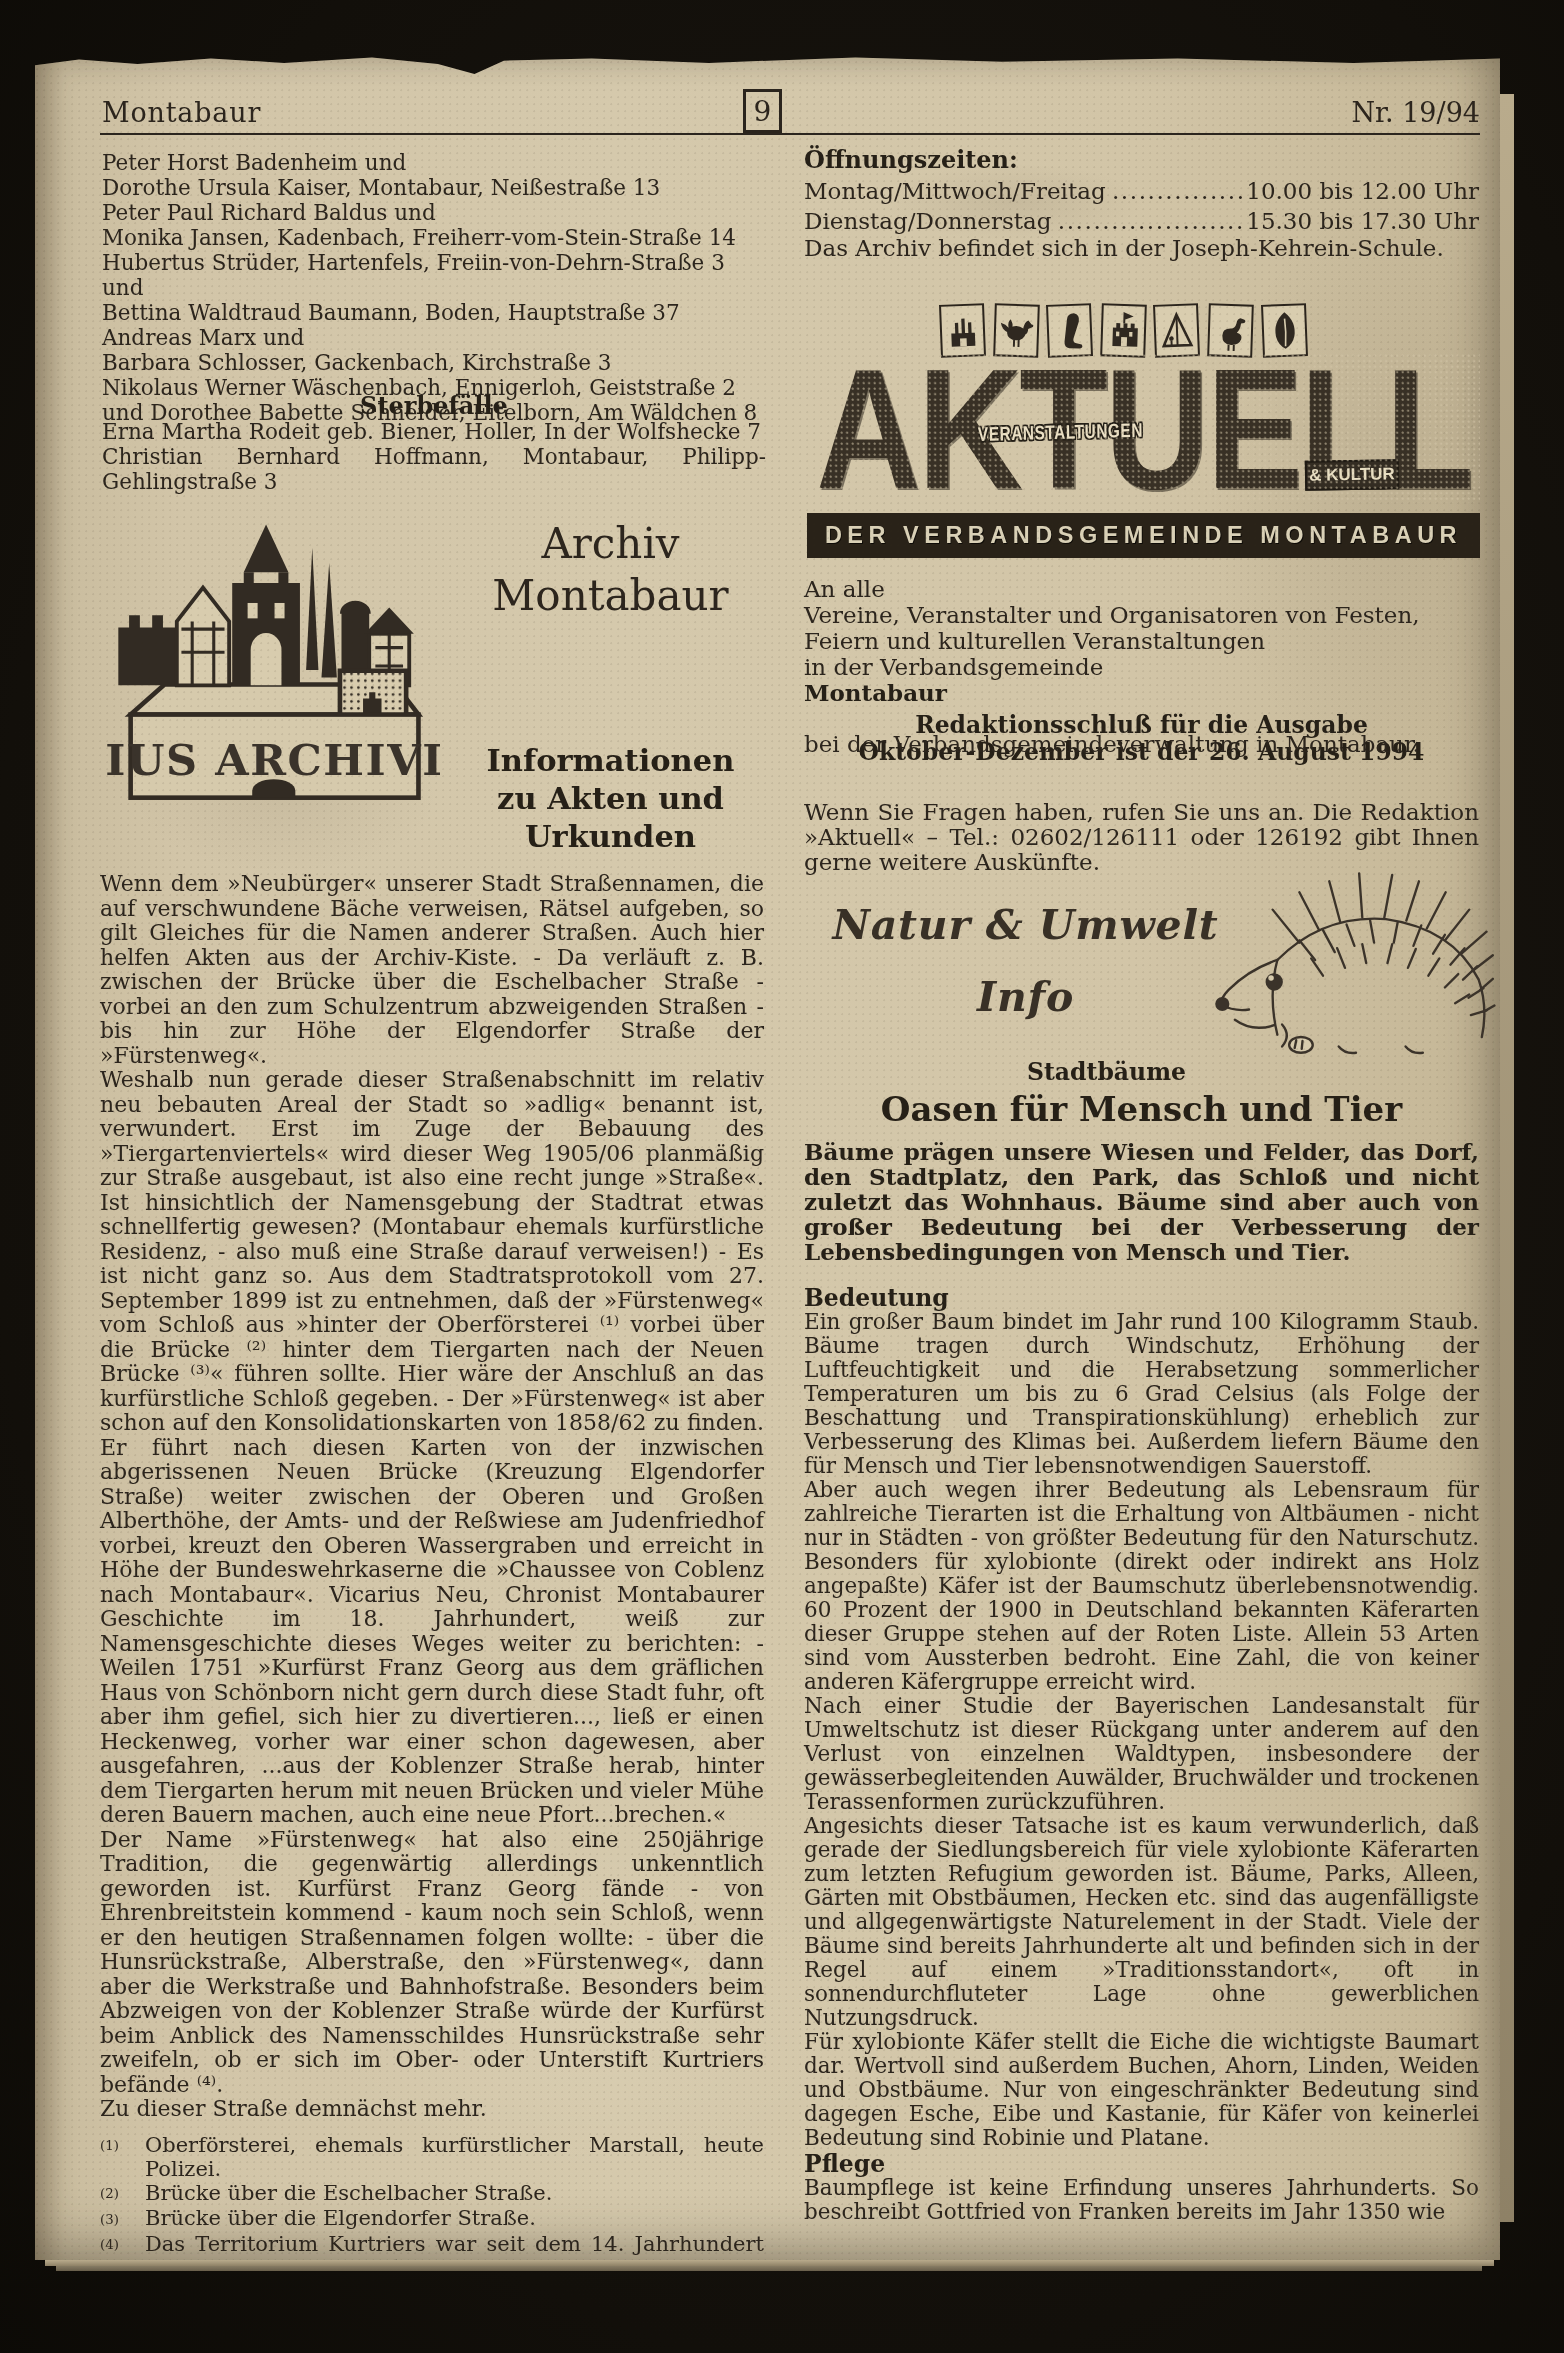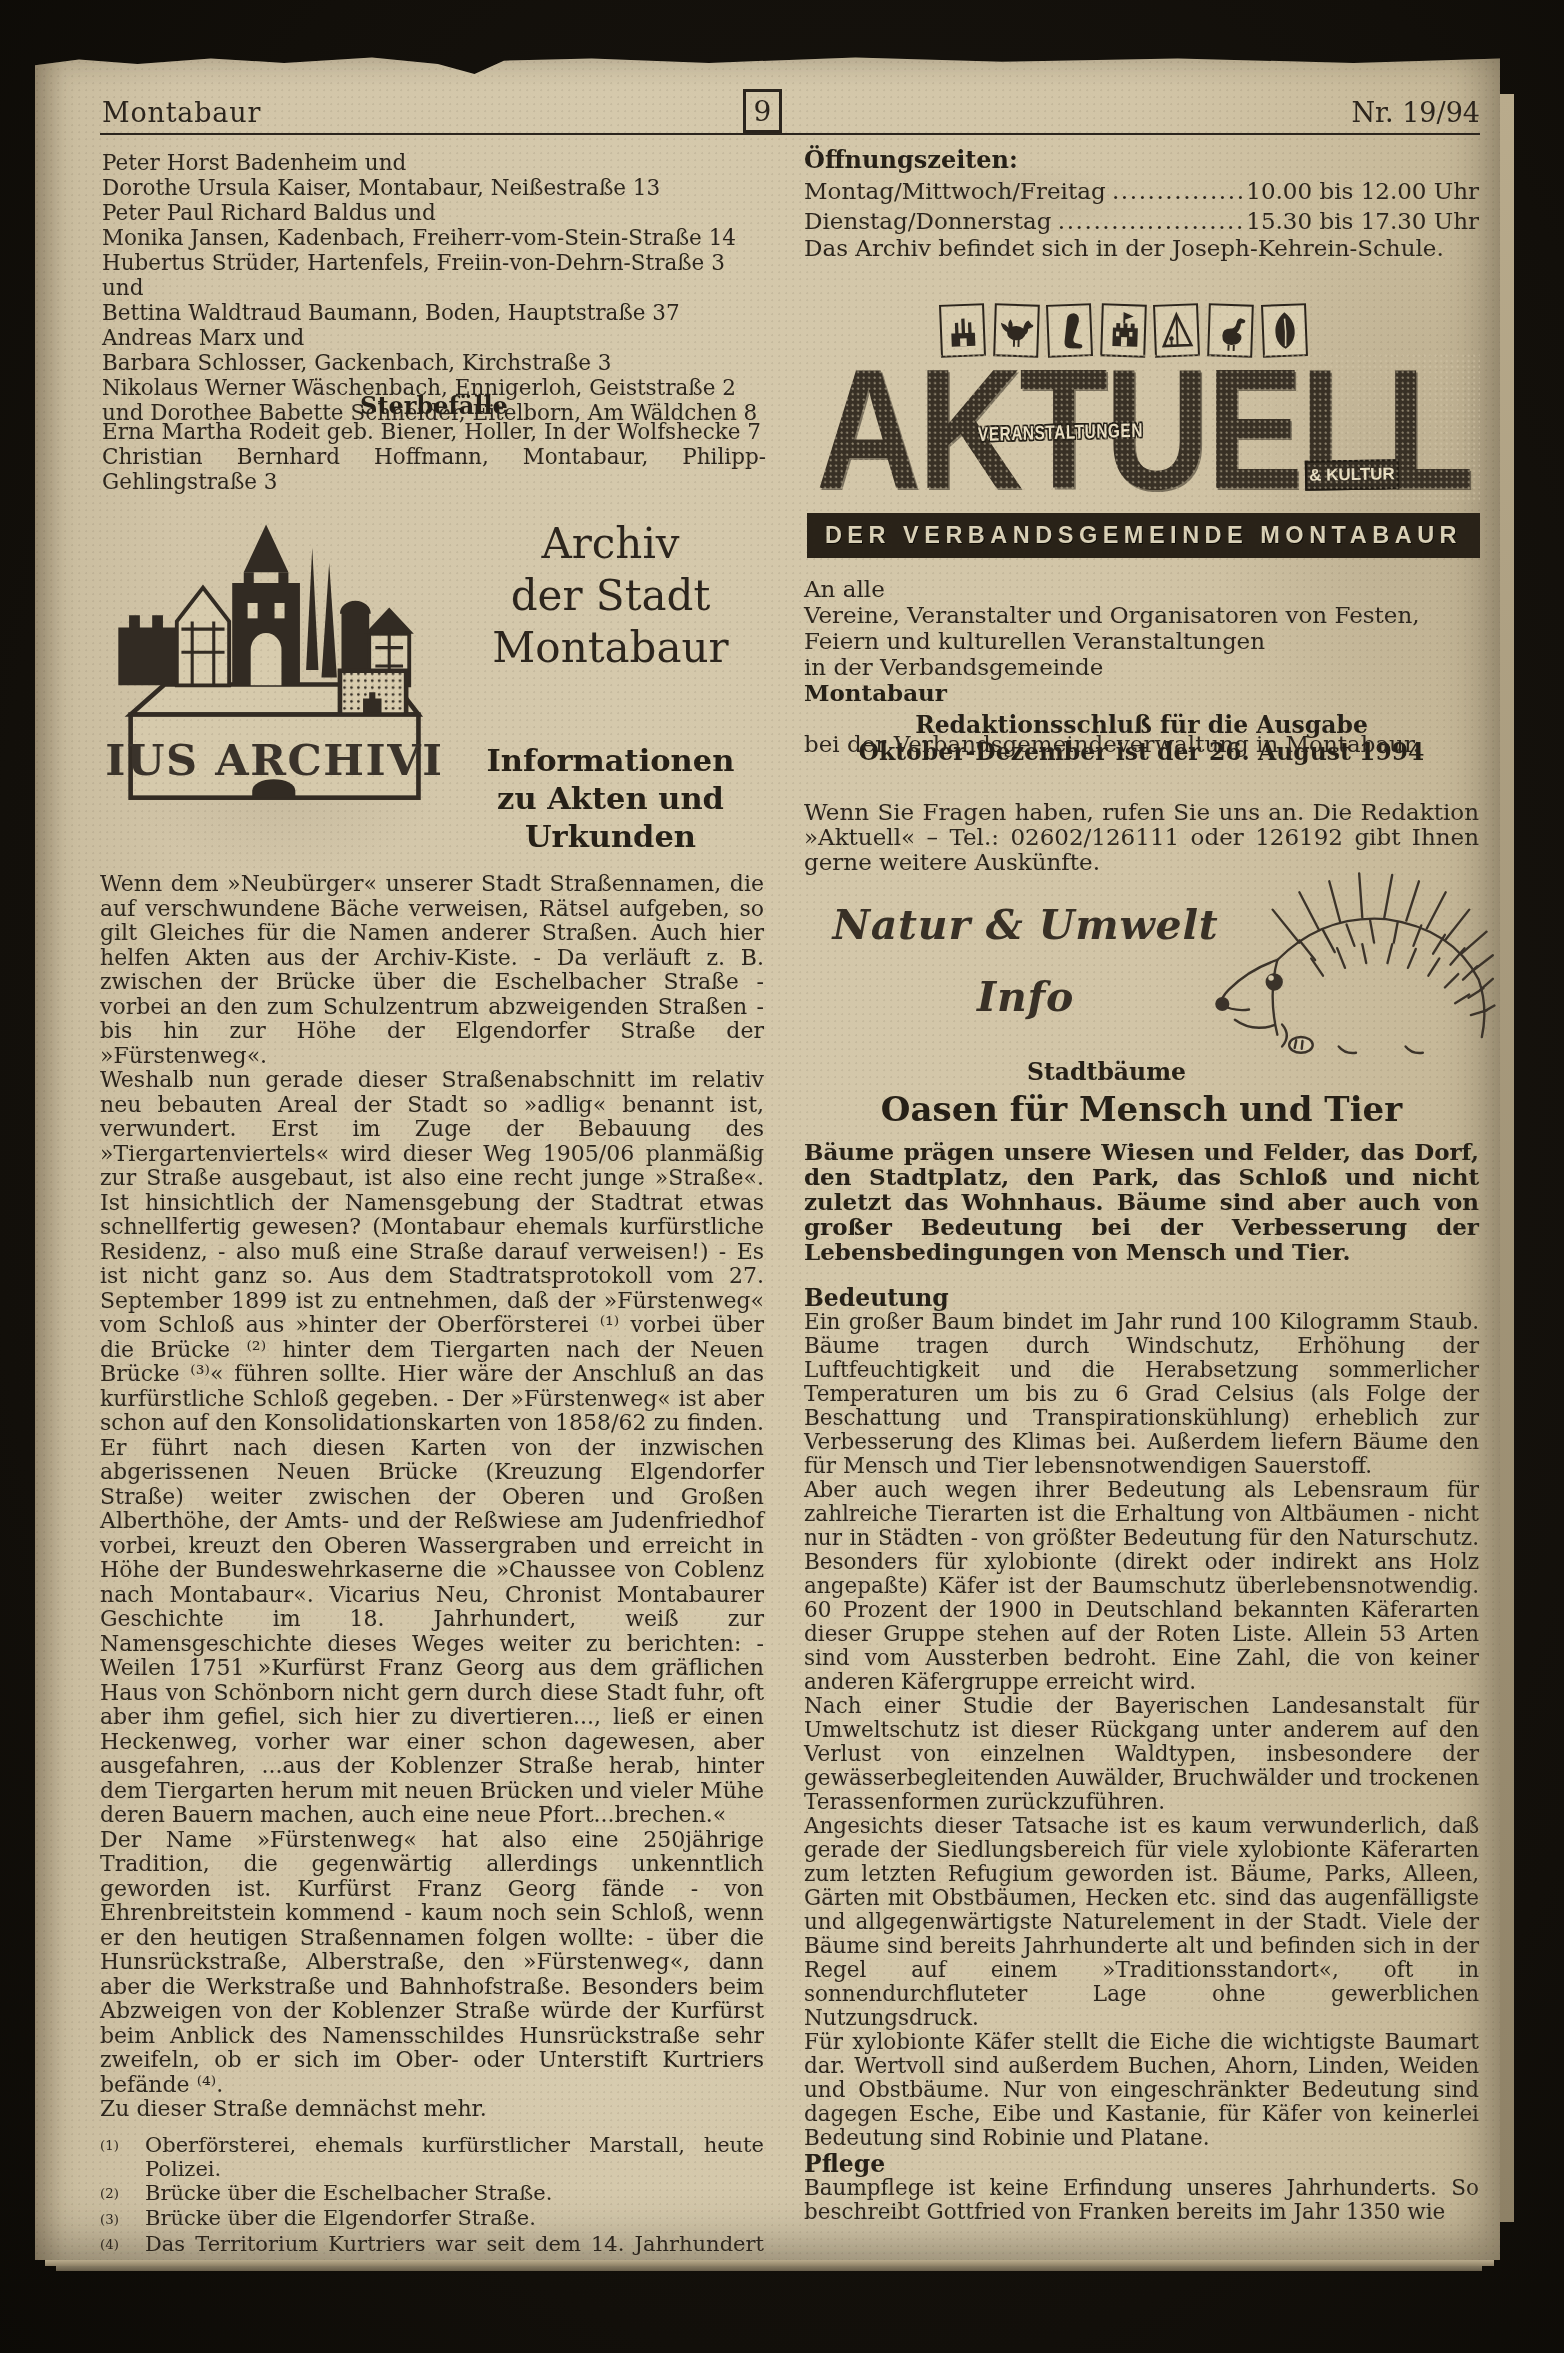--- a/index.html
+++ b/index.html
@@ -155,21 +155,20 @@
         <path d="M360,268 v-26 h8 v-8 h8 v8 h8 v26 z" fill="#322b23"></path>
 
         <rect x="58" y="263" width="374" height="108" fill="#d6caac" stroke="#322b23" stroke-width="6"></rect>
         <text x="245" y="342" text-anchor="middle" font-size="56" font-weight="bold" letter-spacing="2" fill="#3a332b">IUS ARCHIVI</text>
         <path d="M216,371 v-9 a28,15 0 0 1 56,0 v9 z" fill="#322b23"></path>
       </svg>
     </div>
 
     <div class="abs arch-title center serifHead" style="left:419px;top:465px;width:313px;">
       <div>Archiv</div>
-      <div>der Stadt</div>
       <div>Montabaur</div>
     </div>
 
     <div class="abs arch-sub center" style="left:419px;top:688px;width:313px;">
       <div>Informationen</div>
       <div>zu Akten und</div>
       <div>Urkunden</div>
     </div>
 
     <div class="abs article just" style="left:65px;top:778px;width:664px;">

